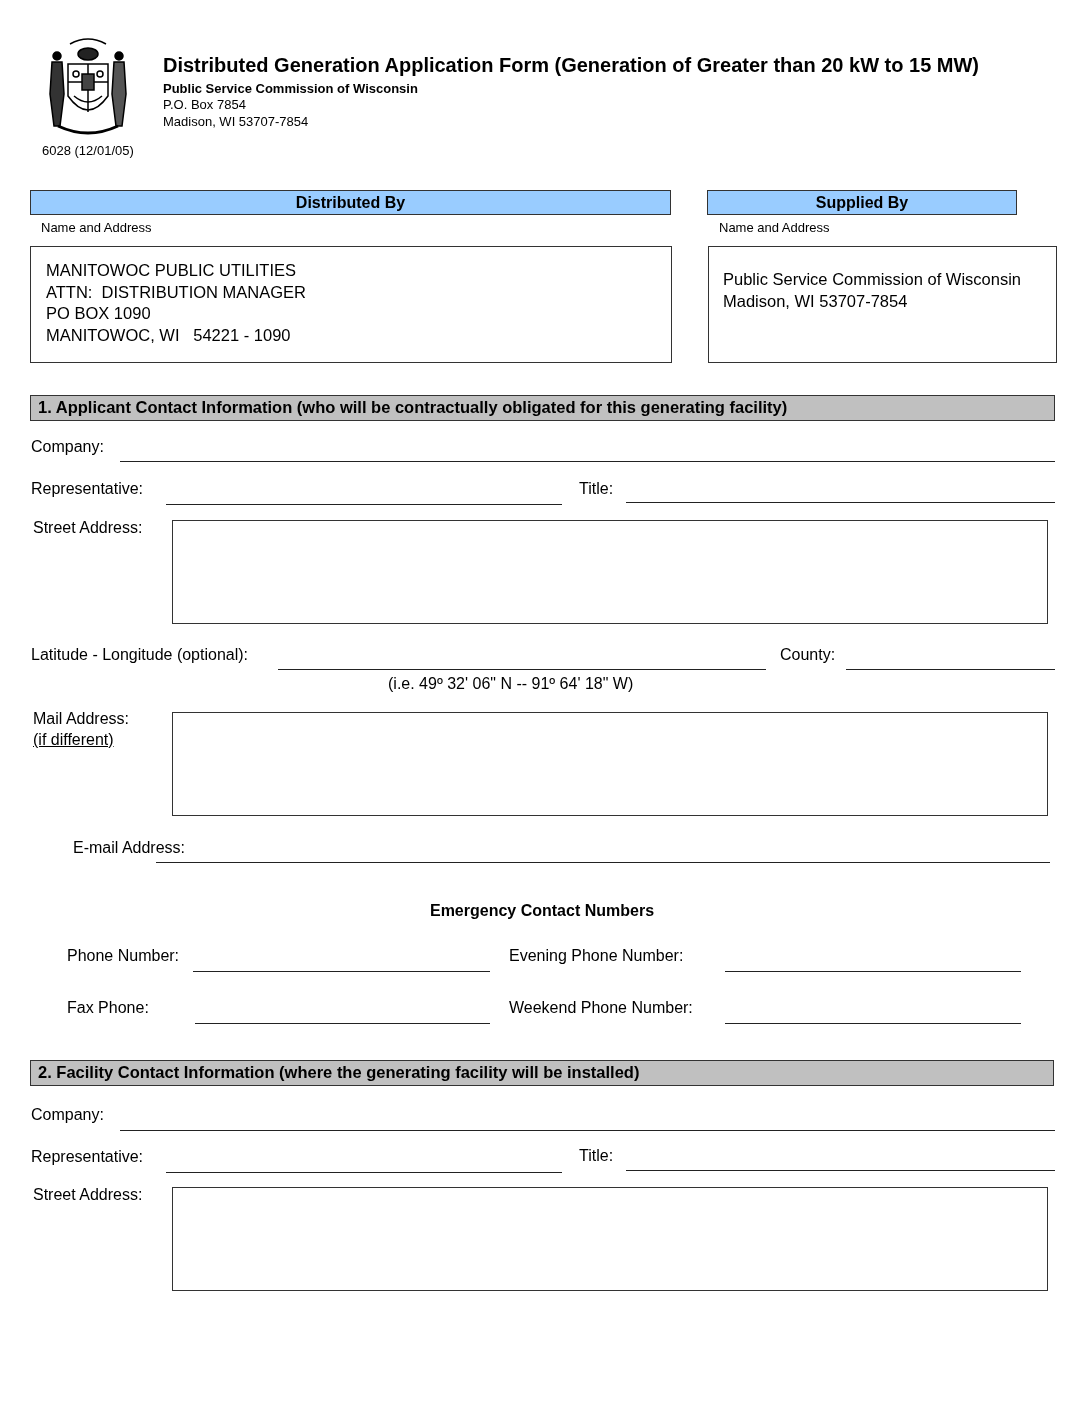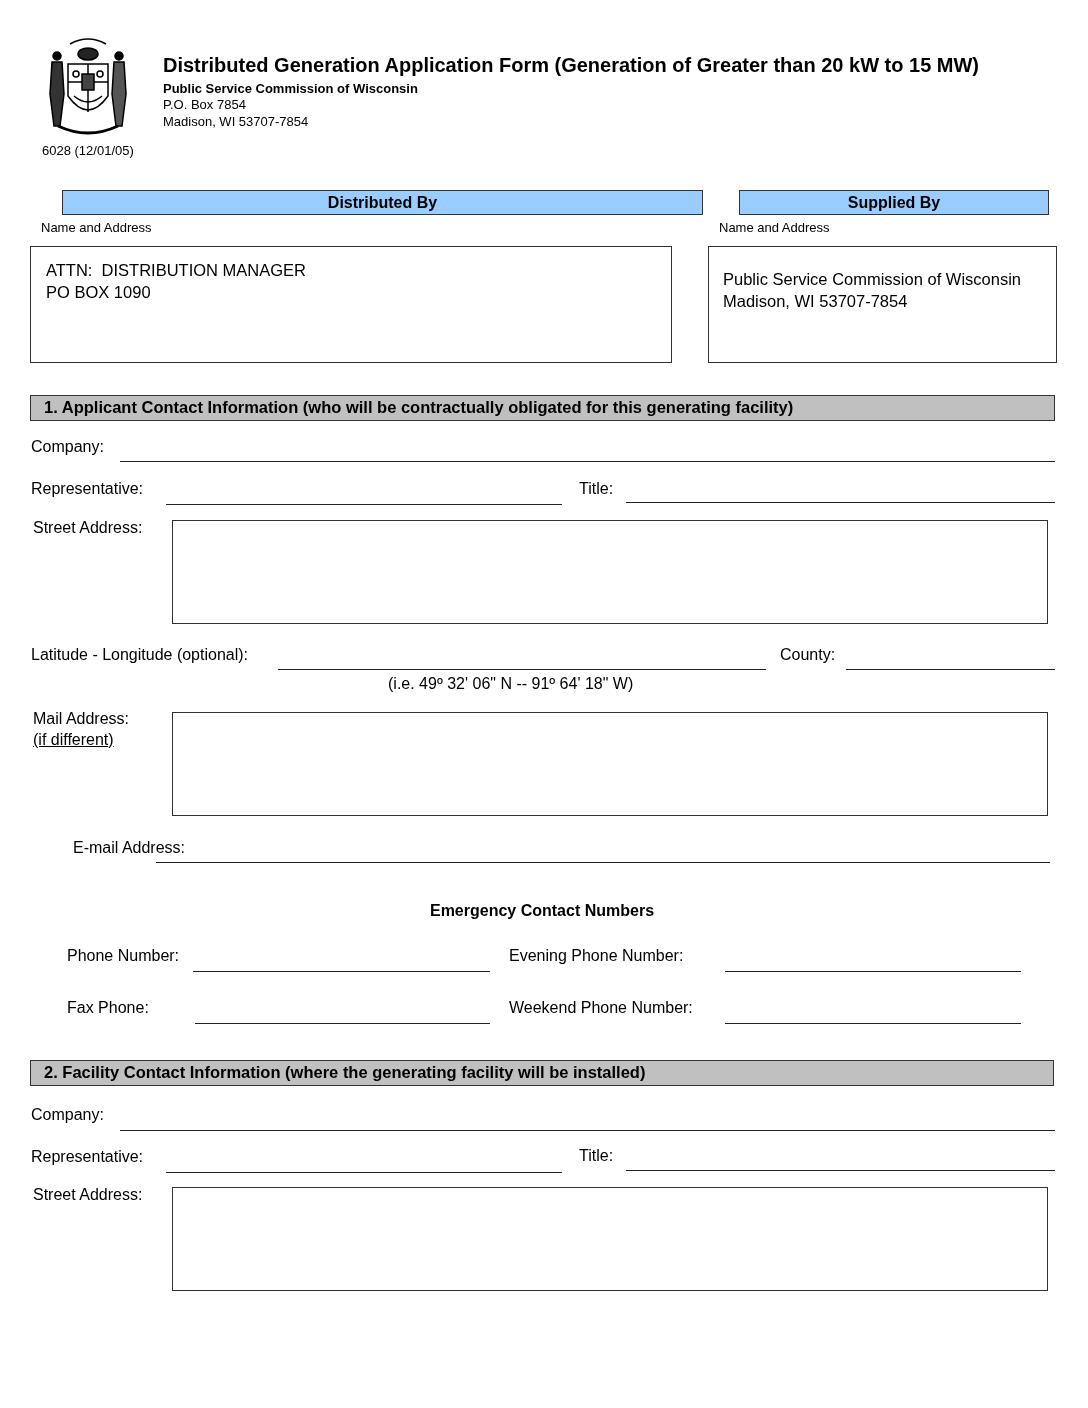--- a/index.html
+++ b/index.html
@@ -7,27 +7,27 @@
            font-family: "Liberation Sans", sans-serif; color: #000; }
     .abs { position: absolute; }
     .seal { left: 40px; top: 34px; width: 96px; height: 106px; }
     .form-num { left: 42px; top: 143px; font-size: 13px; }
     .title { left: 163px; top: 54px; font-size: 20px; font-weight: bold; white-space: nowrap; }
     .agency { left: 163px; top: 81px; font-size: 13px; font-weight: bold; }
     .addr1 { left: 163px; top: 97px; font-size: 13px; }
     .addr2 { left: 163px; top: 114px; font-size: 13px; }
 
     .bluebar { background: #99ccff; border: 1px solid #333; height: 25px; box-sizing: border-box;
-               font-size: 16px; font-weight: bold; text-align: center; line-height: 23px; margin-left: 32px; }
+               font-size: 16px; font-weight: bold; text-align: center; line-height: 23px; }
     .small-label { font-size: 13px; margin-left: 8px; }
     .addrbox { border: 1.5px solid #333; box-sizing: border-box; font-size: 16.5px; line-height: 21.5px; }
     .addrbox div { white-space: pre; }
 
     .graybar { background: #c0c0c0; border: 1px solid #333; height: 26px; box-sizing: border-box;
-               font-size: 16.5px; font-weight: bold; line-height: 23px; padding-left: 13px; white-space: nowrap; }
+               font-size: 16.5px; font-weight: bold; line-height: 23px; padding-left: 7px; white-space: nowrap; }
     .lbl { font-size: 16px; white-space: nowrap; }
     .line { height: 0; border-bottom: 1.5px solid #222; }
     .box { border: 1.5px solid #333; box-sizing: border-box; background: #fff; }
     .hint { font-size: 16px; white-space: nowrap; }
     .center-bold { font-size: 16px; font-weight: bold; }
   </style>
 </head>
 <body>
 
 <div class="abs seal">
@@ -52,22 +52,24 @@
 </div>
 <div class="abs form-num">6028 (12/01/05)</div>
 <div class="abs title">Distributed Generation Application Form (Generation of Greater than 20 kW to 15 MW)</div>
 <div class="abs agency">Public Service Commission of Wisconsin</div>
 <div class="abs addr1">P.O. Box 7854</div>
 <div class="abs addr2">Madison, WI 53707-7854</div>
 
 <div class="abs bluebar" style="left:30px;top:190px;width:641px;">Distributed By</div>
 <div class="abs small-label" style="left:33px;top:220px;">Name and Address</div>
 <div class="abs addrbox" style="left:30px;top:246px;width:642px;height:117px;padding:13px 0 0 15px;">
+  <div>MANITOWOC PUBLIC UTILITIES</div>
   <div>ATTN:  DISTRIBUTION MANAGER</div>
   <div>PO BOX 1090</div>
+  <div>MANITOWOC, WI   54221 - 1090</div>
 </div>
 
 <div class="abs bluebar" style="left:707px;top:190px;width:310px;">Supplied By</div>
 <div class="abs small-label" style="left:711px;top:220px;">Name and Address</div>
 <div class="abs addrbox" style="left:708px;top:246px;width:349px;height:117px;padding:22px 0 0 14px;">
   <div>Public Service Commission of Wisconsin</div>
   <div>Madison, WI 53707-7854</div>
 </div>
 
 <div class="abs graybar" style="left:30px;top:395px;width:1025px;">1. Applicant Contact Information (who will be contractually obligated for this generating facility)</div>

